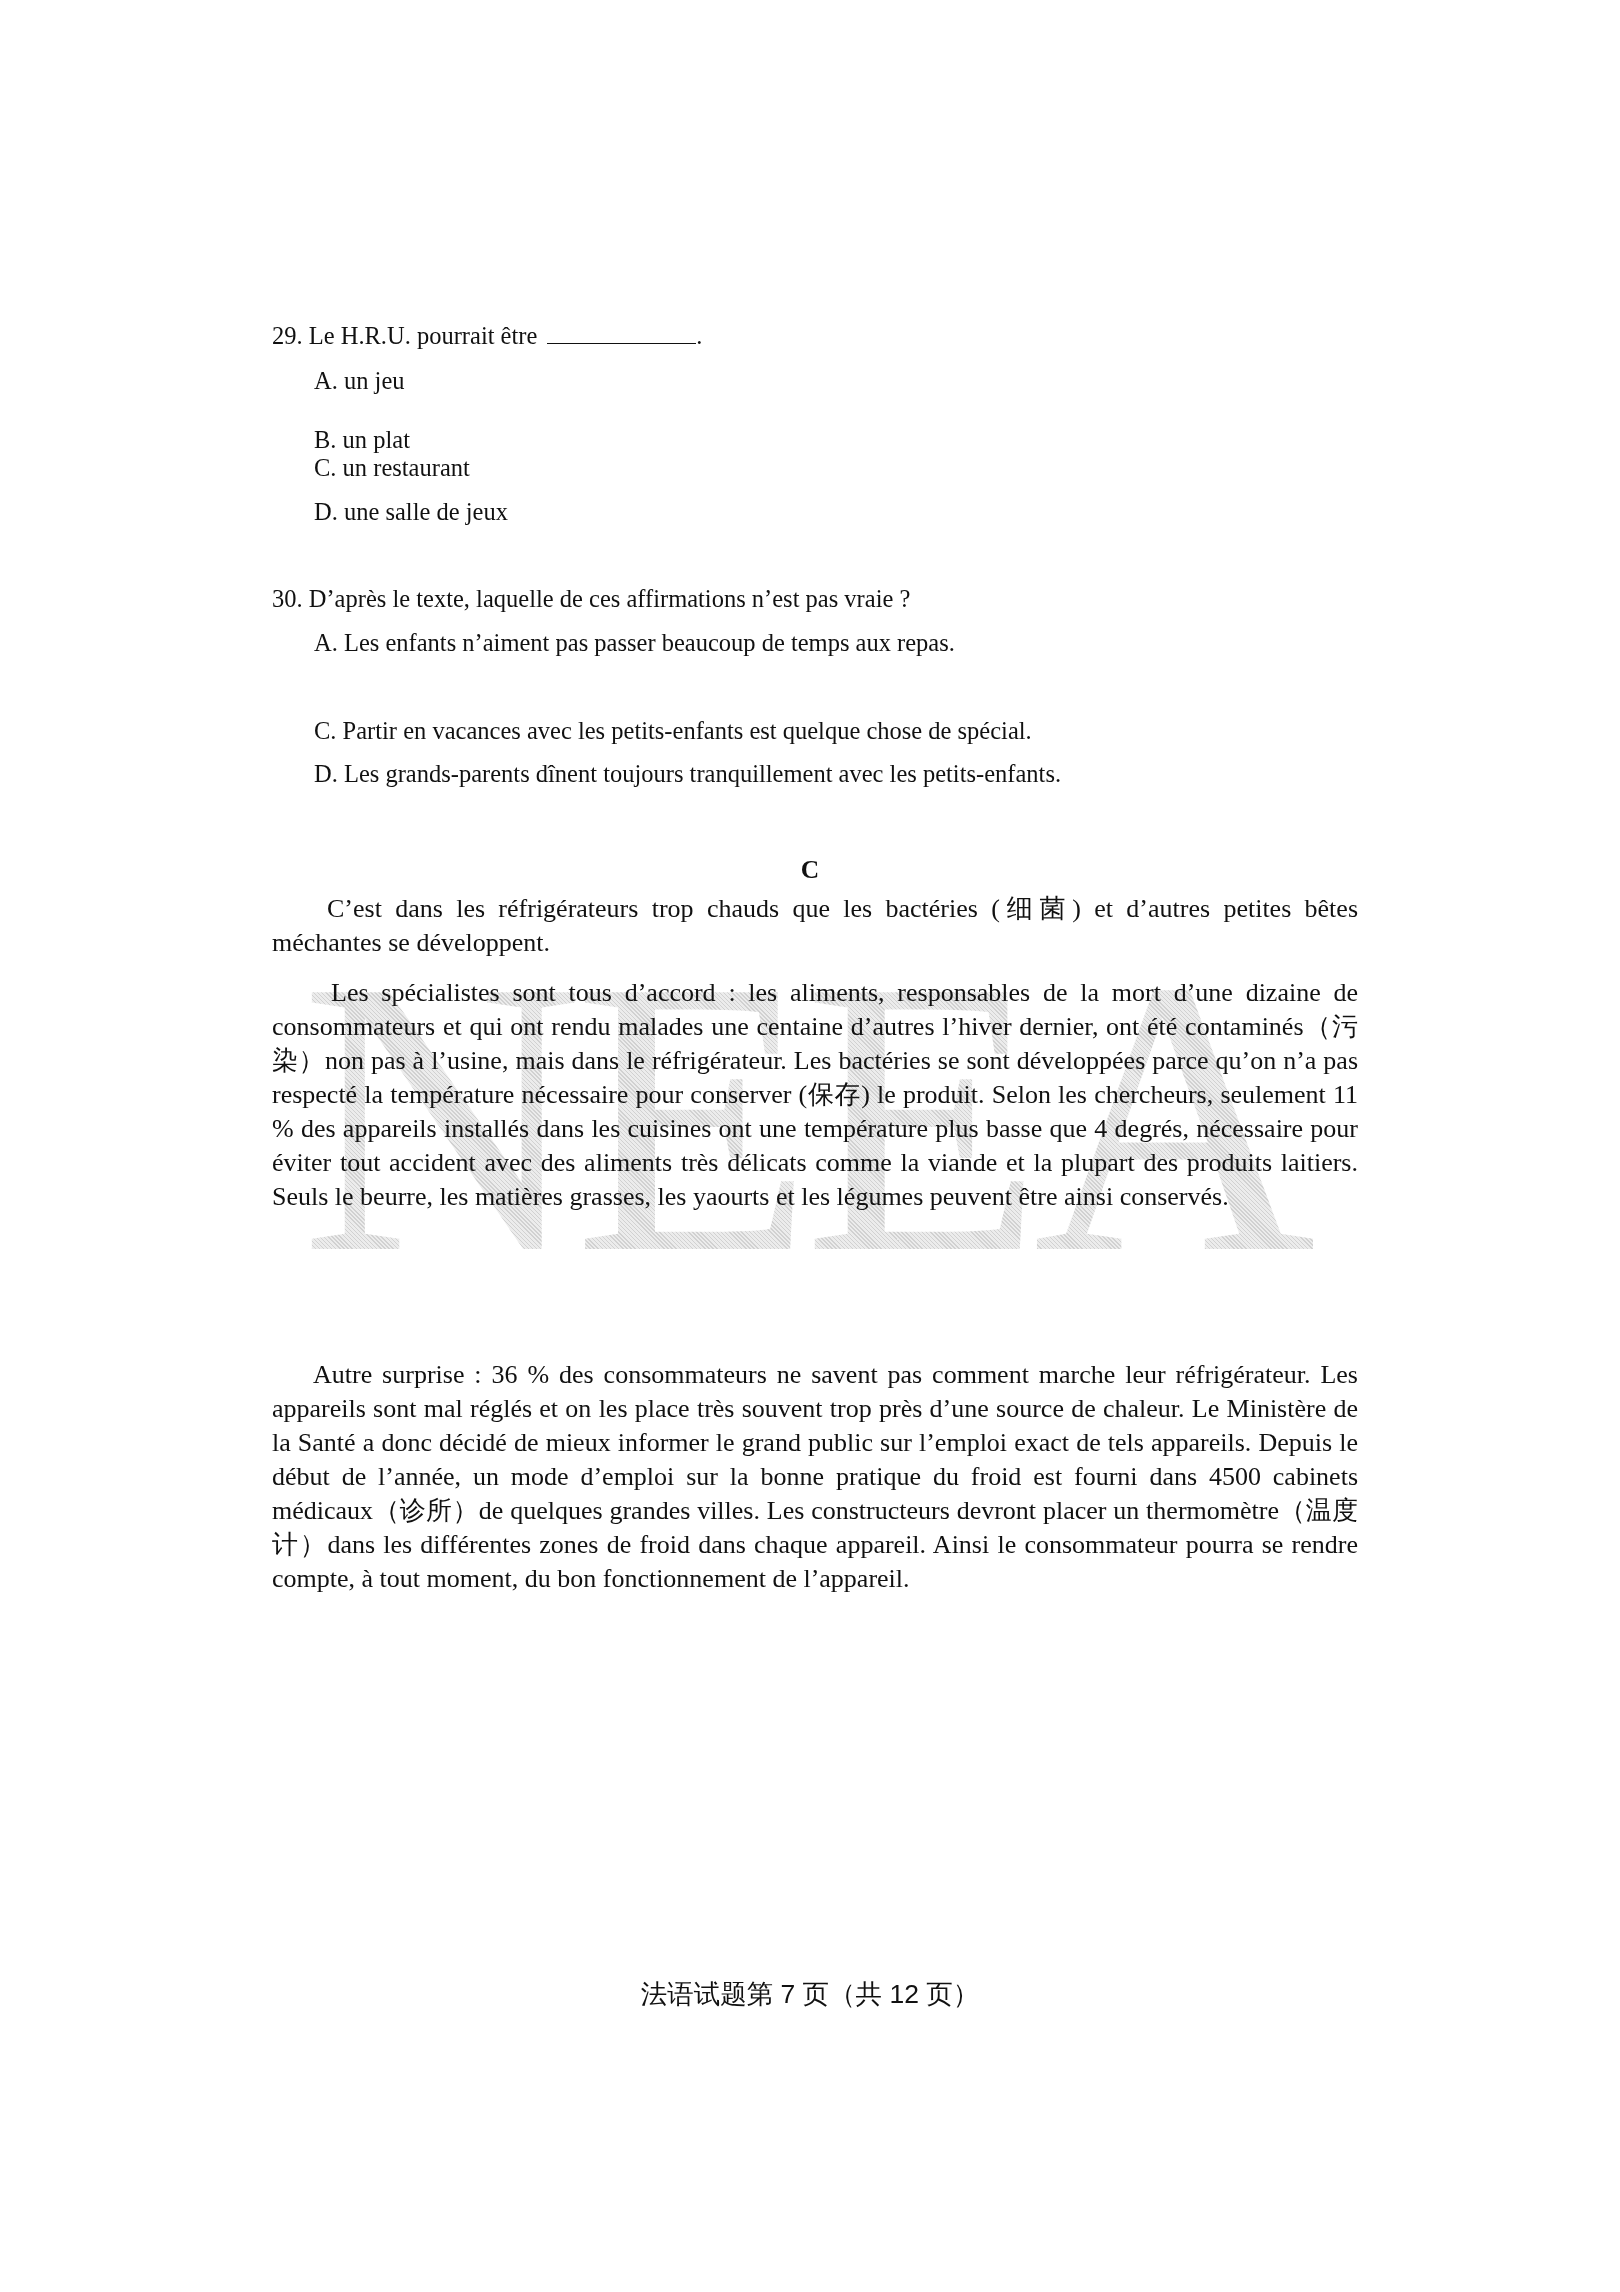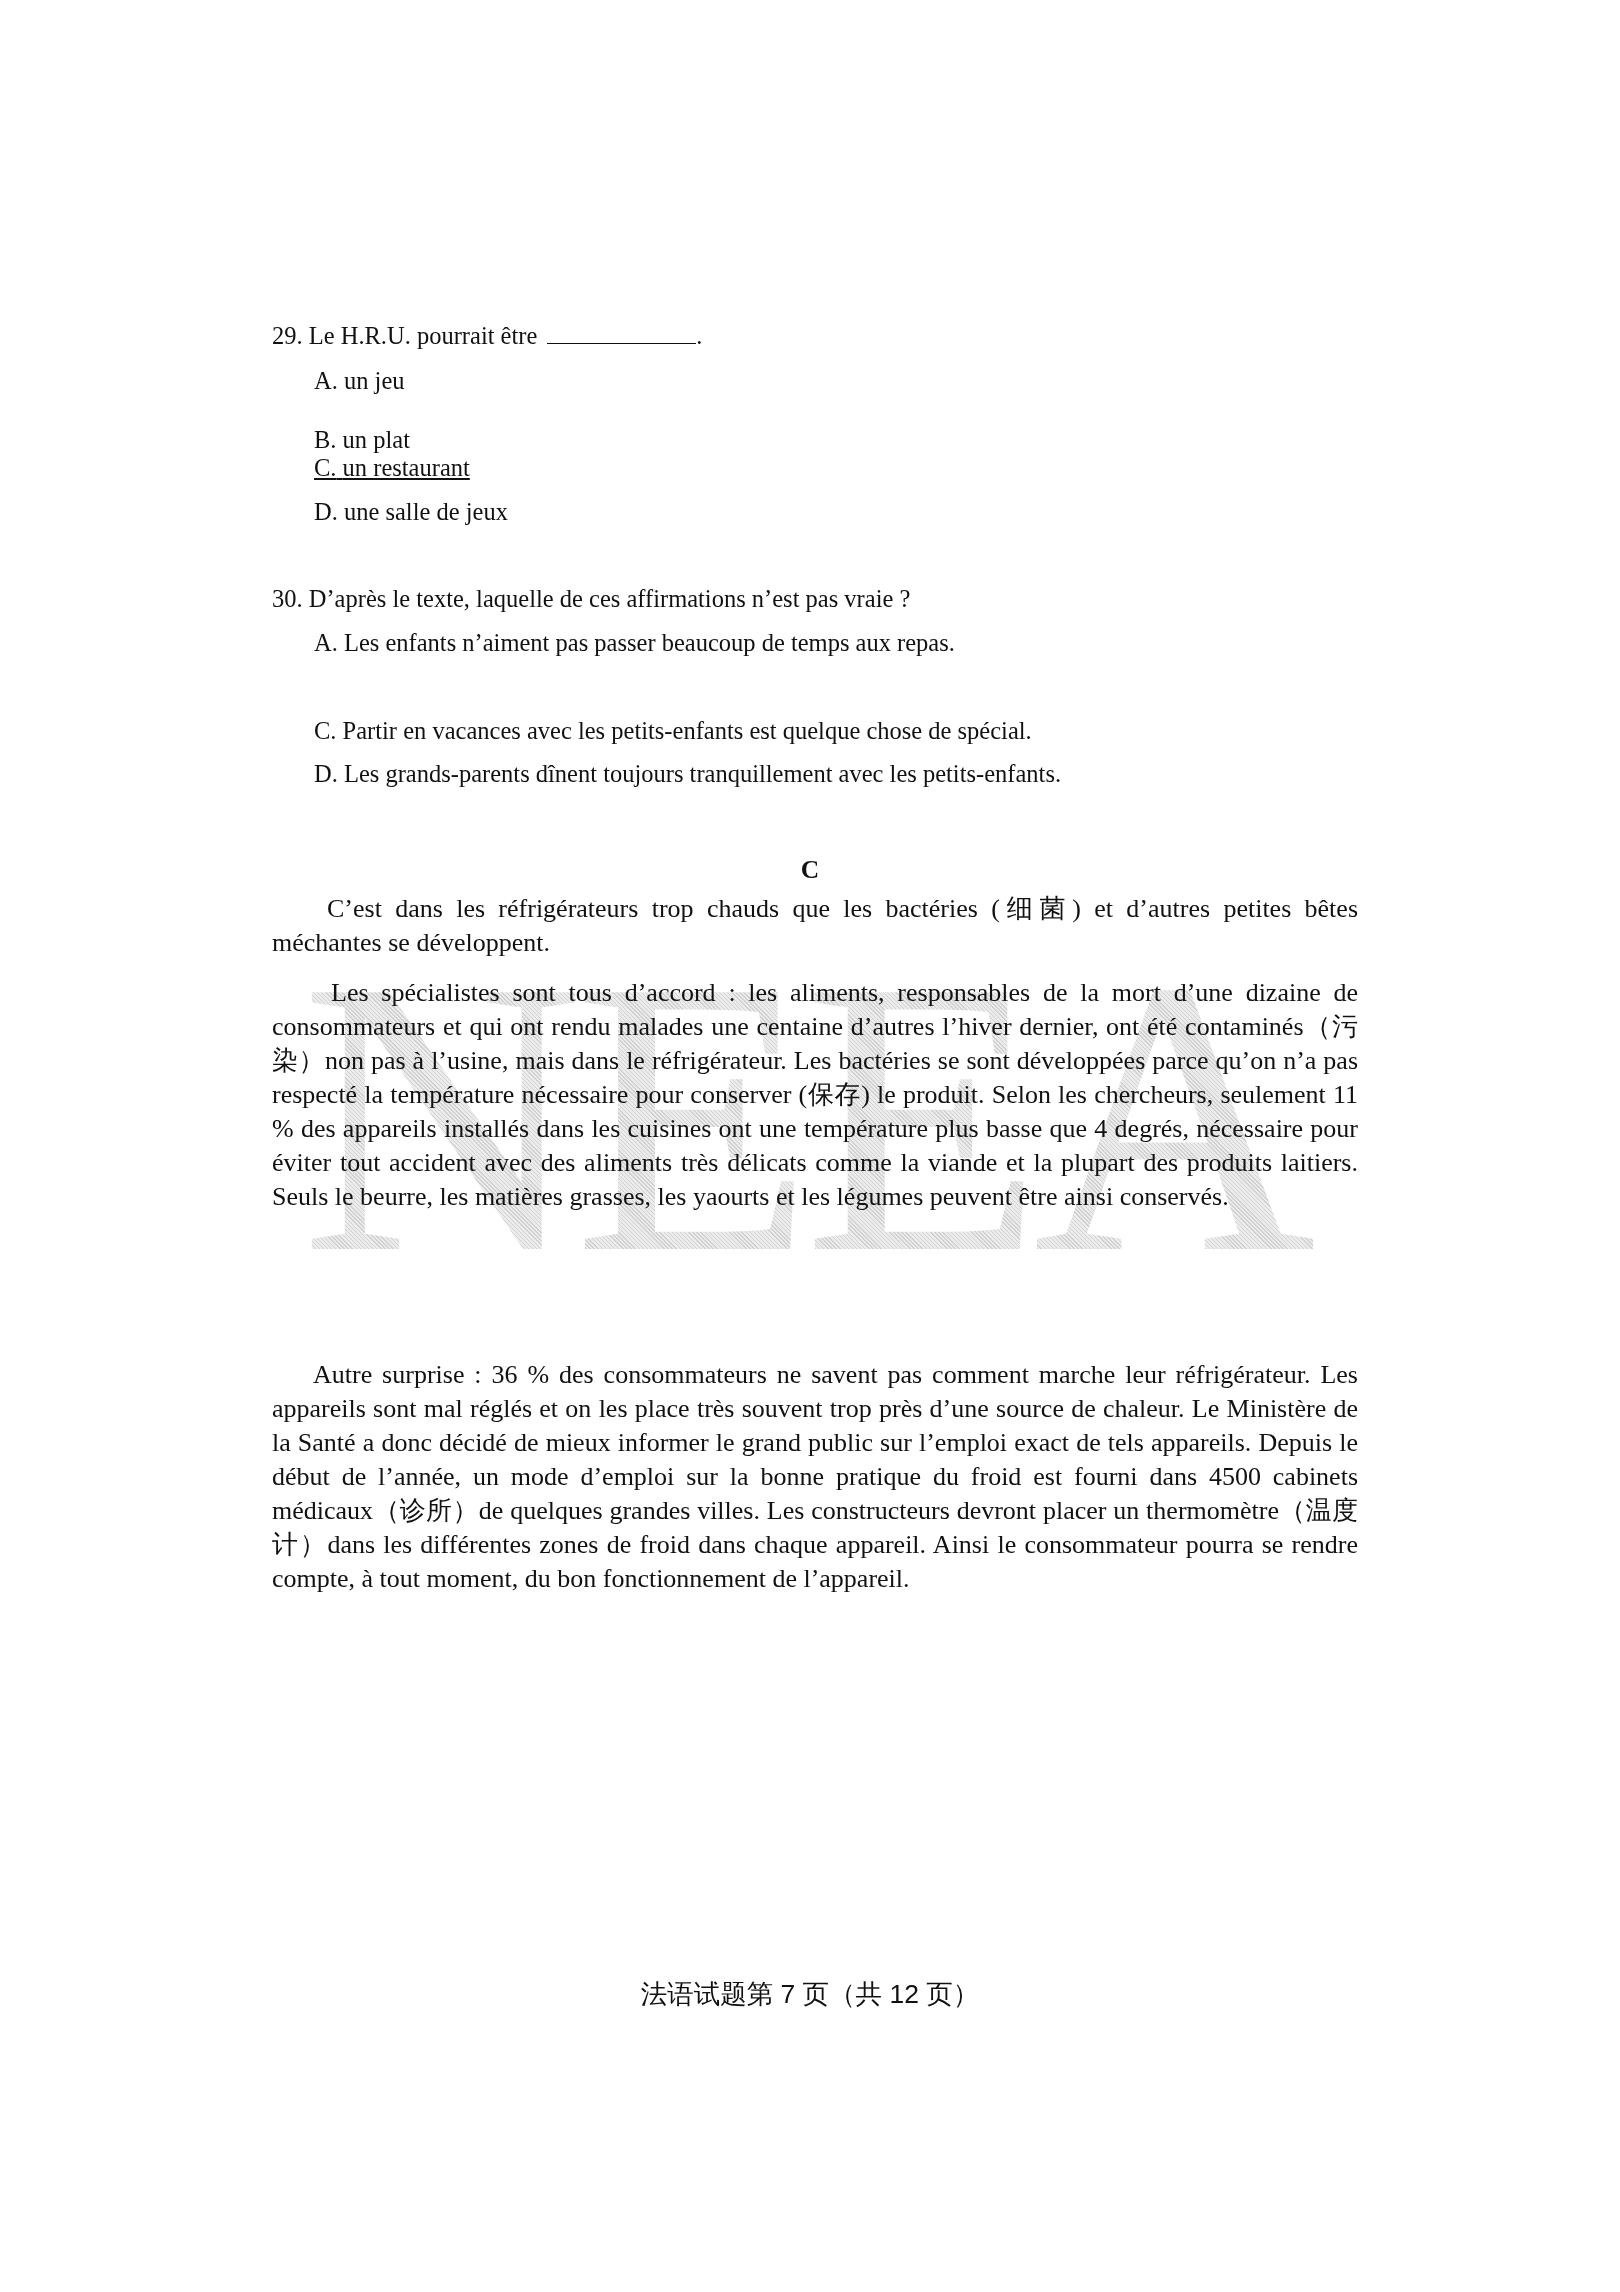--- a/index.html
+++ b/index.html
@@ -49,21 +49,21 @@
     <span class="blank"></span><span>.</span>
   </div>
   <div class="line opt" style="top:366px;">
     <span>A.</span>
     <span>un jeu</span>
   </div>
   <div class="line opt" style="top:425px;text-align:right;">
     <span>B.</span>
     <span>un plat</span>
   </div>
-  <div class="line opt" style="top:453px;text-decoration:underline;">
+  <div class="line opt" style="top:453px;">
     <span>C.</span>
     <span>un restaurant</span>
   </div>
   <div class="line opt" style="top:497px;">
     <span>D.</span>
     <span>une salle de jeux</span>
   </div>
 
   <div class="line q" style="top:584px;">
     <span>30.</span>

